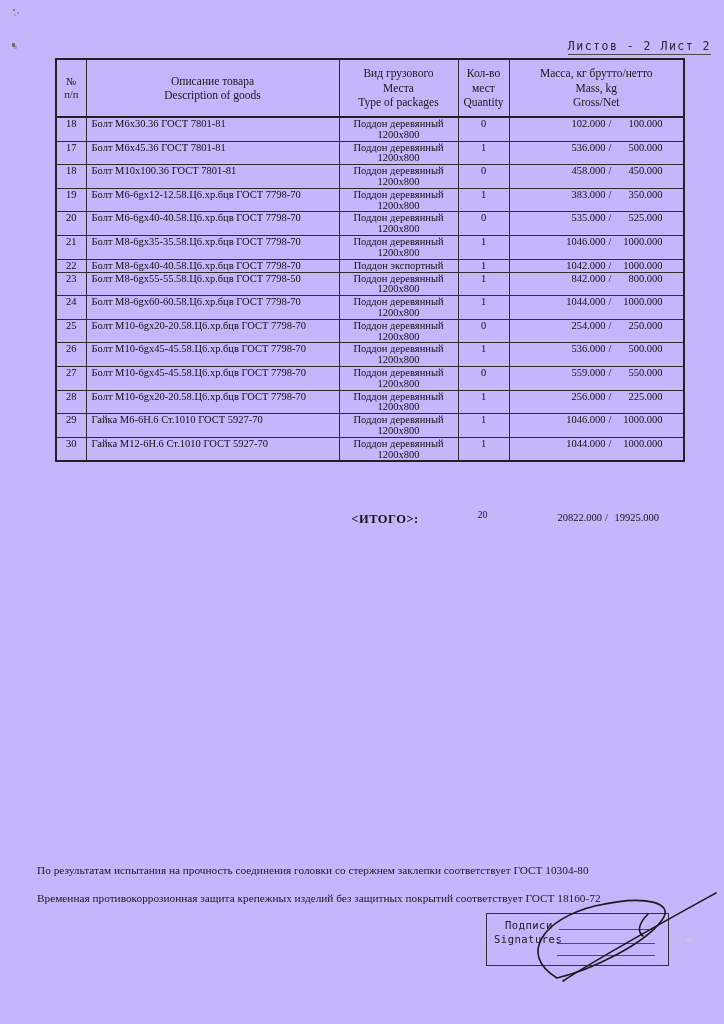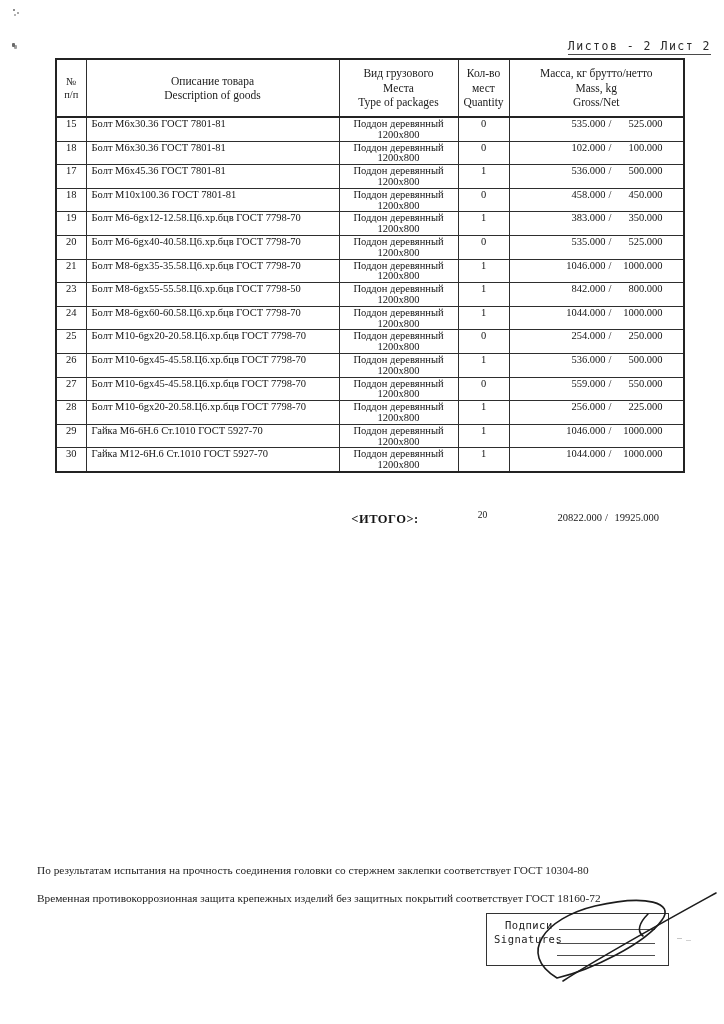--- a/index.html
+++ b/index.html
@@ -1,16 +1,16 @@
 <!DOCTYPE html>
 <html><head>
 <meta charset="utf-8">
 <style>
   html,body{margin:0;padding:0;background:#e8e8e8;}
-  .page{position:relative;width:724px;height:1024px;background:#ffffff;overflow:hidden;
+  .page{position:relative;width:724px;height:1024px;background:#c4b5fd;overflow:hidden;
         font-family:"Liberation Serif", serif;color:#161616;}
 
   
   .sheet-label{position:absolute;top:39px;right:13px;
                font-family:"DejaVu Sans Mono", monospace;font-size:11.5px;
                letter-spacing:1.5px;color:#2a2a2a;border-bottom:1px solid #4a4a4a;
                padding-bottom:1px;white-space:nowrap;}
 
   
   .goods-table{position:absolute;left:55px;top:58px;width:628px;
@@ -112,36 +112,20 @@
         </th>
         <th>
           <div>Масса, кг брутто/нетто</div>
           <div>Mass, kg</div>
           <div>Gross/Net</div>
         </th>
       </tr>
     </thead>
     <tbody>
         <tr>
-          <td class="c-no">15</td>
-          <td class="c-desc">Болт М6х30.36 ГОСТ 7801-81</td>
-          <td class="c-pkg">
-            <div>Поддон деревянный</div>
-            <div>1200х800</div>
-          </td>
-          <td class="c-qty">0</td>
-          <td class="c-mass">
-            <span class="mass">
-              <span class="g">535.000</span>
-              <span class="sep">/</span>
-              <span class="n">525.000</span>
-            </span>
-          </td>
-        </tr>
-        <tr>
           <td class="c-no">18</td>
           <td class="c-desc">Болт М6х30.36 ГОСТ 7801-81</td>
           <td class="c-pkg">
             <div>Поддон деревянный</div>
             <div>1200х800</div>
           </td>
           <td class="c-qty">0</td>
           <td class="c-mass">
             <span class="mass">
               <span class="g">102.000</span>
@@ -218,20 +202,35 @@
           <td class="c-no">21</td>
           <td class="c-desc">Болт М8-6gх35-35.58.Ц6.хр.бцв ГОСТ 7798-70</td>
           <td class="c-pkg">
             <div>Поддон деревянный</div>
             <div>1200х800</div>
           </td>
           <td class="c-qty">1</td>
           <td class="c-mass">
             <span class="mass">
               <span class="g">1046.000</span>
+              <span class="sep">/</span>
+              <span class="n">1000.000</span>
+            </span>
+          </td>
+        </tr>
+        <tr class="single">
+          <td class="c-no">22</td>
+          <td class="c-desc">Болт М8-6gх40-40.58.Ц6.хр.бцв ГОСТ 7798-70</td>
+          <td class="c-pkg">
+            <div>Поддон экспортный</div>
+          </td>
+          <td class="c-qty">1</td>
+          <td class="c-mass">
+            <span class="mass">
+              <span class="g">1042.000</span>
               <span class="sep">/</span>
               <span class="n">1000.000</span>
             </span>
           </td>
         </tr>
         <tr>
           <td class="c-no">23</td>
           <td class="c-desc">Болт М8-6gх55-55.58.Ц6.хр.бцв ГОСТ 7798-50</td>
           <td class="c-pkg">
             <div>Поддон деревянный</div>

